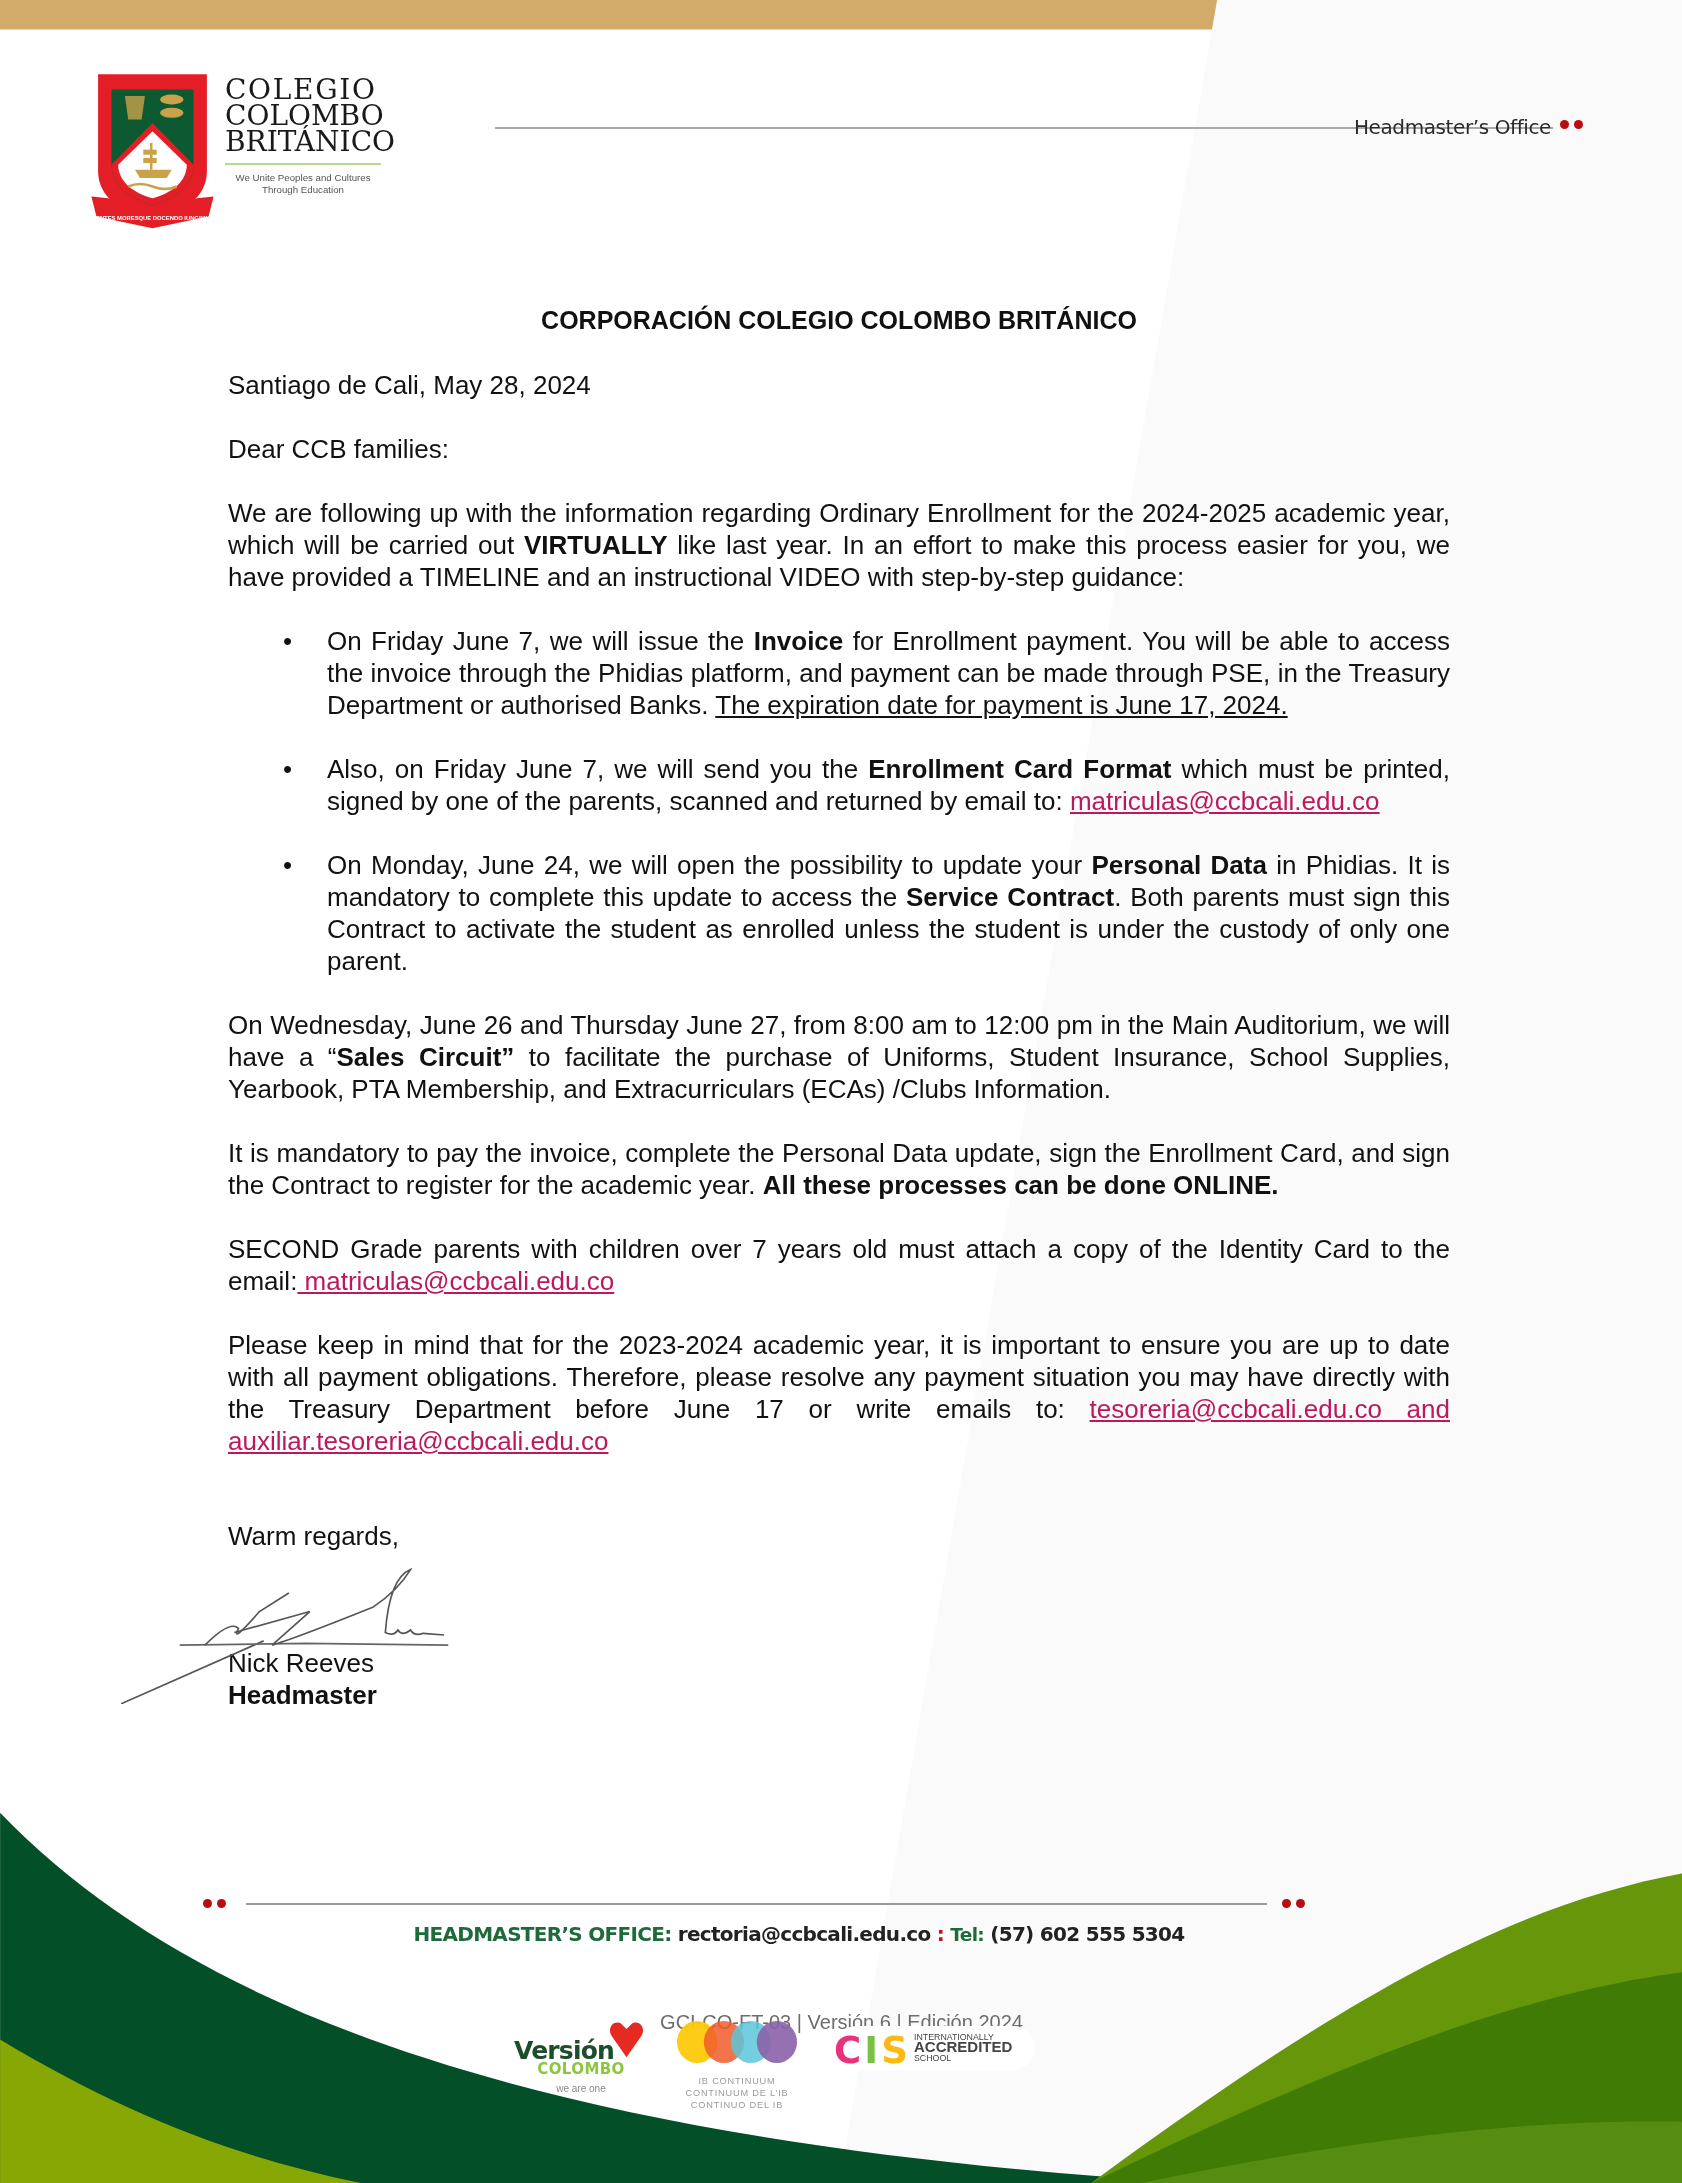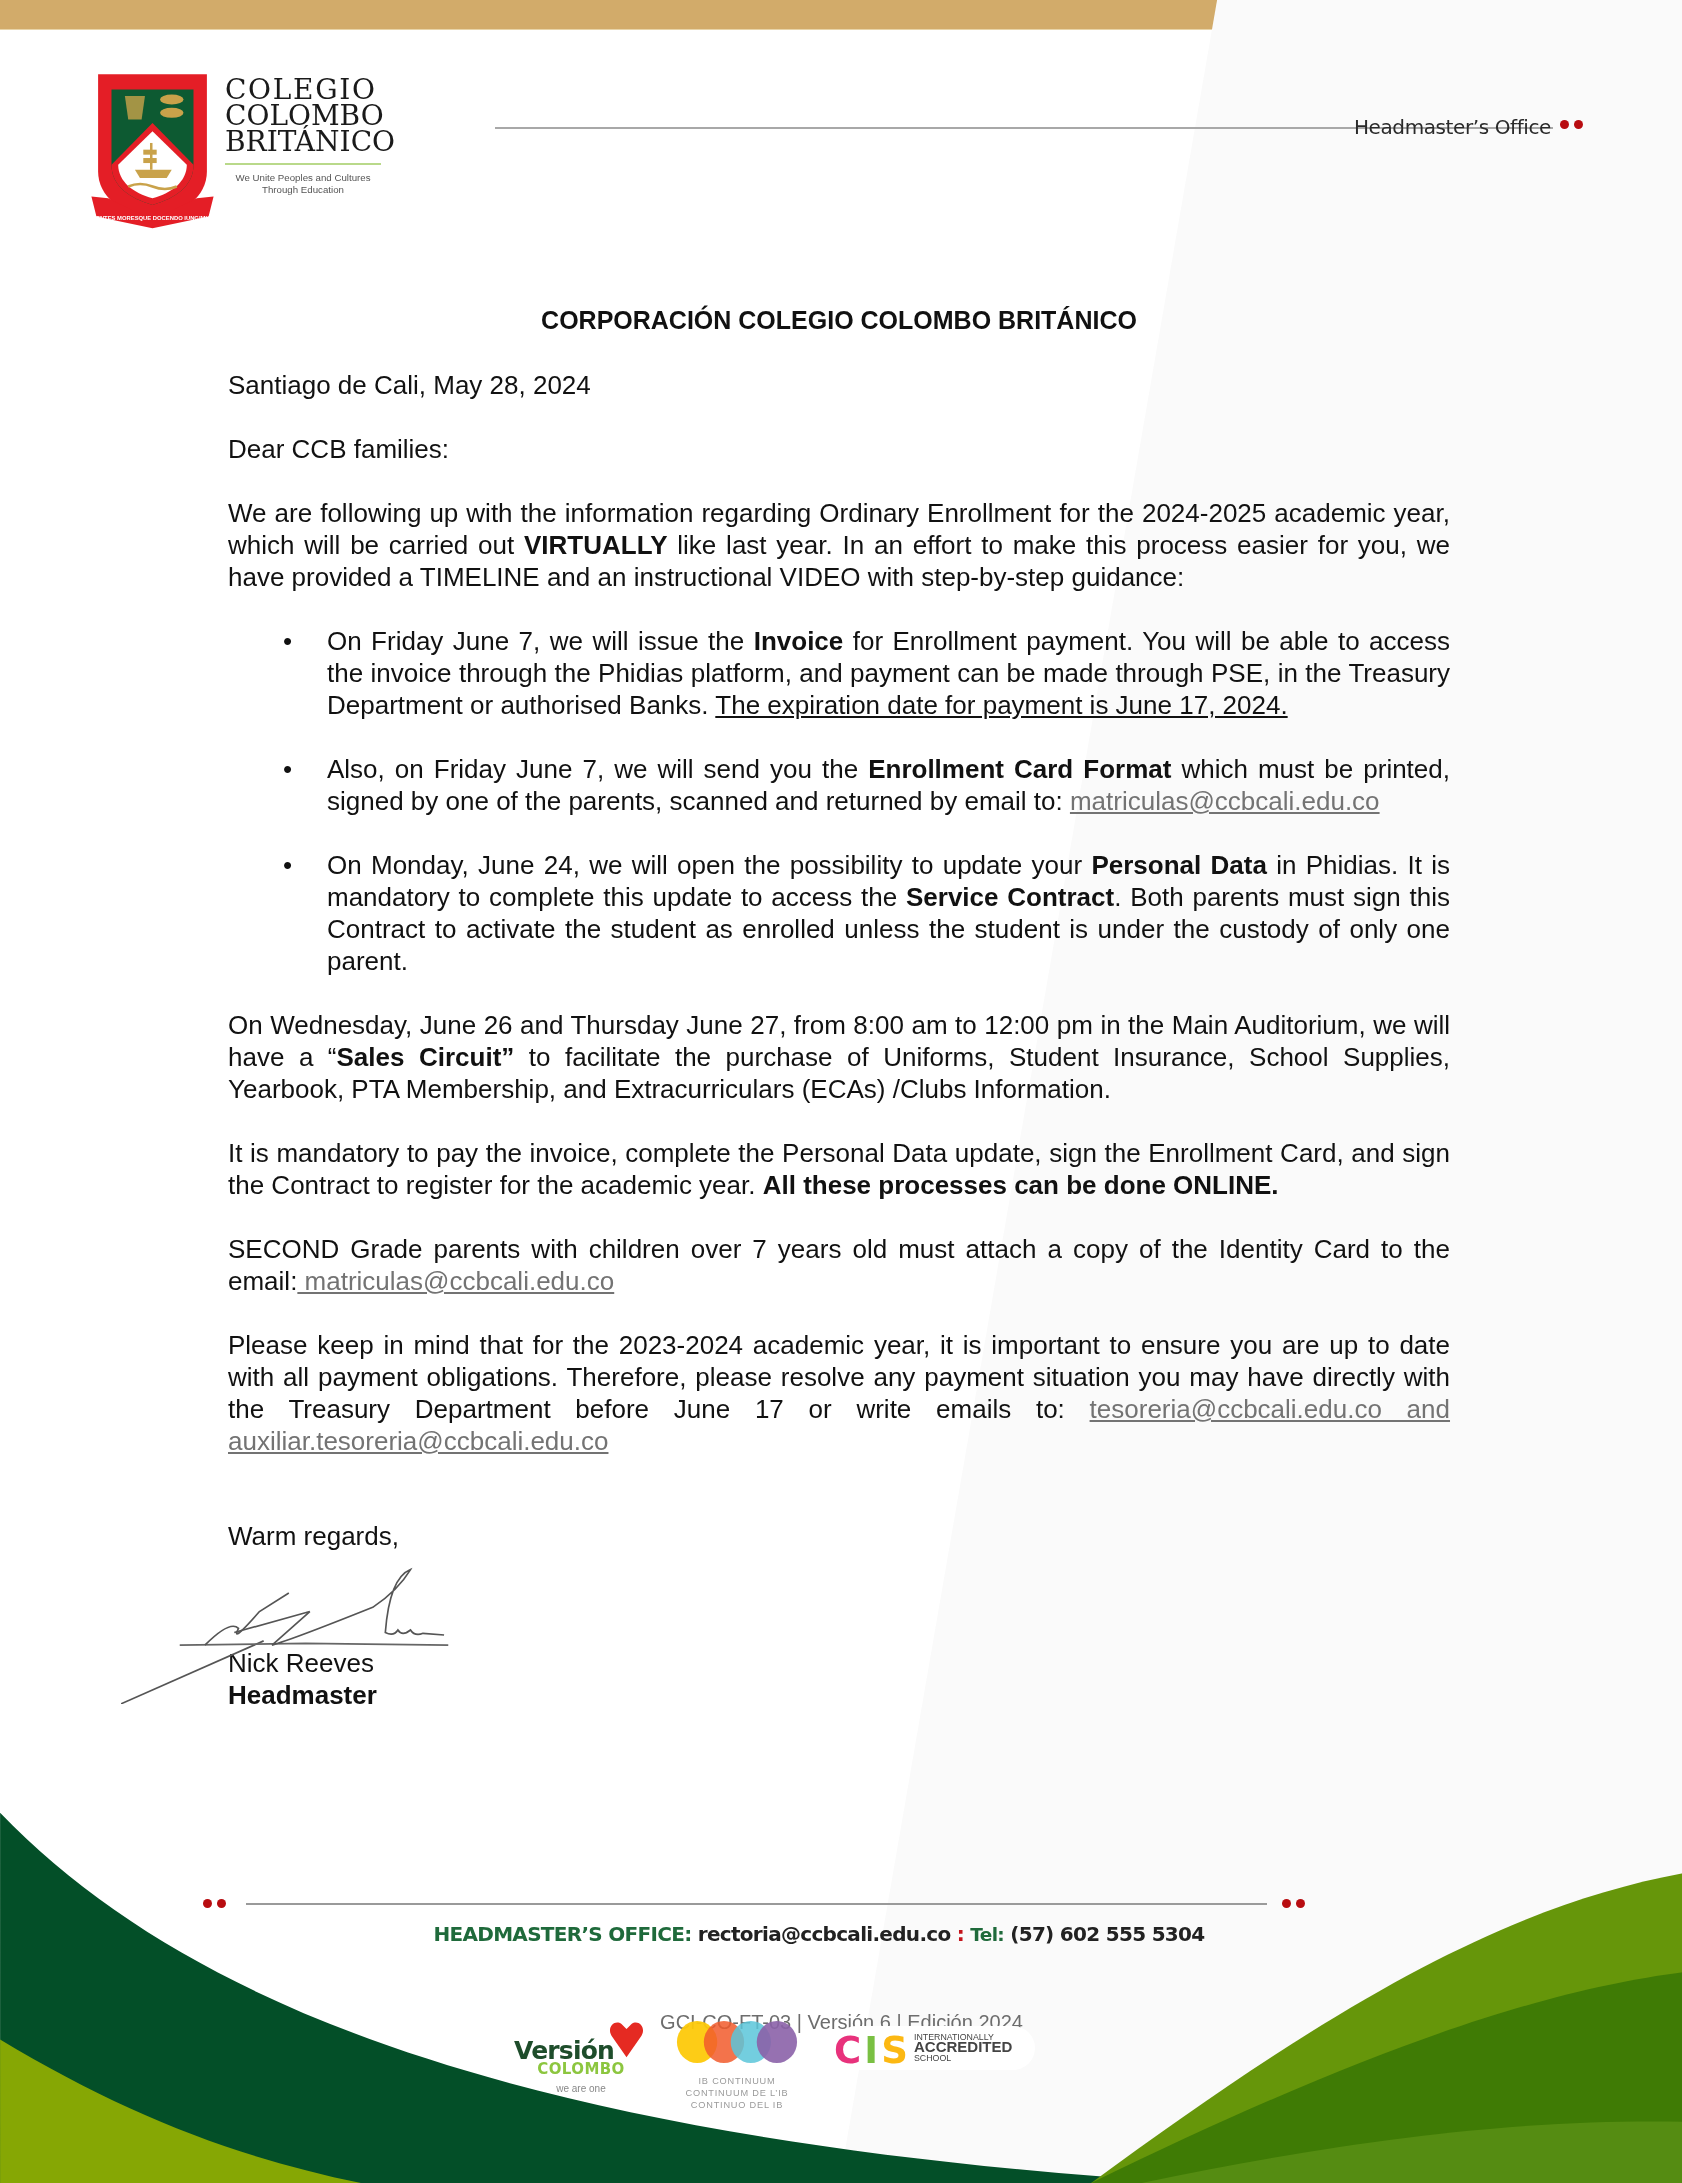--- a/index.html
+++ b/index.html
@@ -24,27 +24,27 @@
   .dot { width:9.2px; height:9.2px; border-radius:50%; background:#b80c10; }
   
   .doc { position:absolute; left:228px; top:304px; width:1222px; font-size:26px; line-height:32px; }
   .title { text-align:center; font-weight:bold; font-size:25px; margin:0 0 33px 0; }
   .p { margin:0 0 32px 0; text-align:justify; }
   .ul { list-style:none; margin:0 0 0 0; padding:0 0 0 99px; }
   .li { position:relative; text-align:justify; margin:0 0 32px 0; }
   .bullet { position:absolute; left:-44px; top:0; }
   b { font-weight:bold; }
   .u { text-decoration:underline; }
-  a, .link { color:#737373; text-decoration:underline; }
+  a, .link { color:#be185d; text-decoration:underline; }
   .sig { position:relative; height:101px; }
   .sig svg { position:absolute; left:-107px; top:-8.4px; }
   .name { margin:0; }
   
   .footer-rule { position:absolute; left:246px; top:1903px; width:1021px; height:1.7px; background:#9a9a9a; }
-  .footer-contact { position:absolute; left:0; width:1598px; top:1922px; text-align:center; font-family:"DejaVu Sans", sans-serif; font-size:20px; font-weight:bold; letter-spacing:-0.7px;padding-left:20px; }
+  .footer-contact { position:absolute; left:0; width:1598px; top:1922px; text-align:center; font-family:"DejaVu Sans", sans-serif; font-size:20px; font-weight:bold; letter-spacing:-0.7px; }
   .fc-green { color:#1f6a3b; }
   .fc-dark { color:#222; }
   .fc-red { color:#c4141b; }
   .footer-code { position:absolute; left:0; width:1683px; top:1968px; text-align:center; font-size:20px; color:#6d6d6d;margin-top:43px; }
   .partner { position:absolute; }
   .cor-1 { font-family:"DejaVu Sans", sans-serif; font-weight:bold; font-size:25px; color:#1e4d2b; letter-spacing:-0.8px; }
   .cor-2 { font-family:"DejaVu Sans", sans-serif; font-weight:bold; font-size:15px; color:#8cc63f; text-align:center; margin-top:-5px; letter-spacing:0.4px; }
   .cor-3 { font-size:10px; color:#888; text-align:center; margin-top:5px; }
   .ib-text { font-size:9.2px; color:#9a9a9a; text-align:center; line-height:11.8px; letter-spacing:0.8px; }
   .cis-text { font-size:8.8px; color:#444; line-height:9.2px; }

